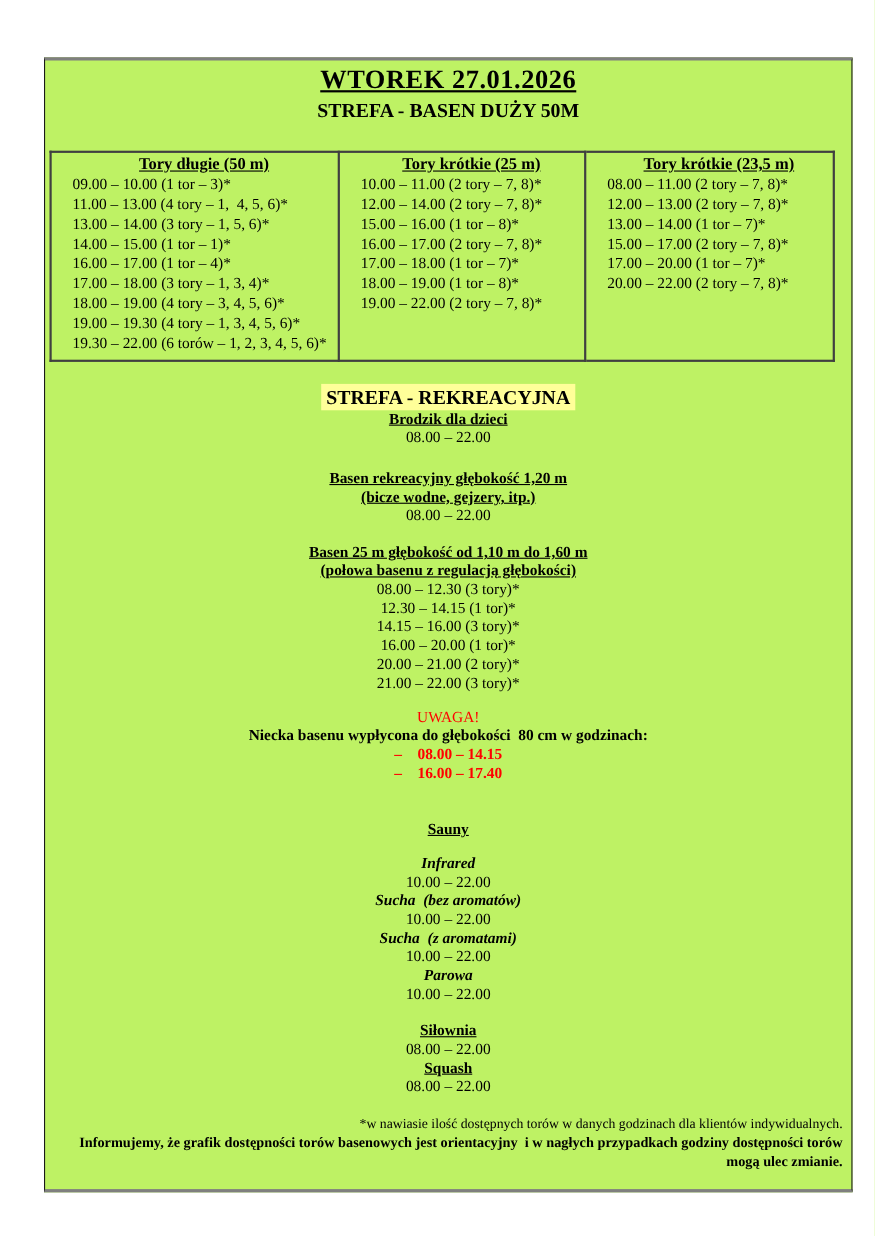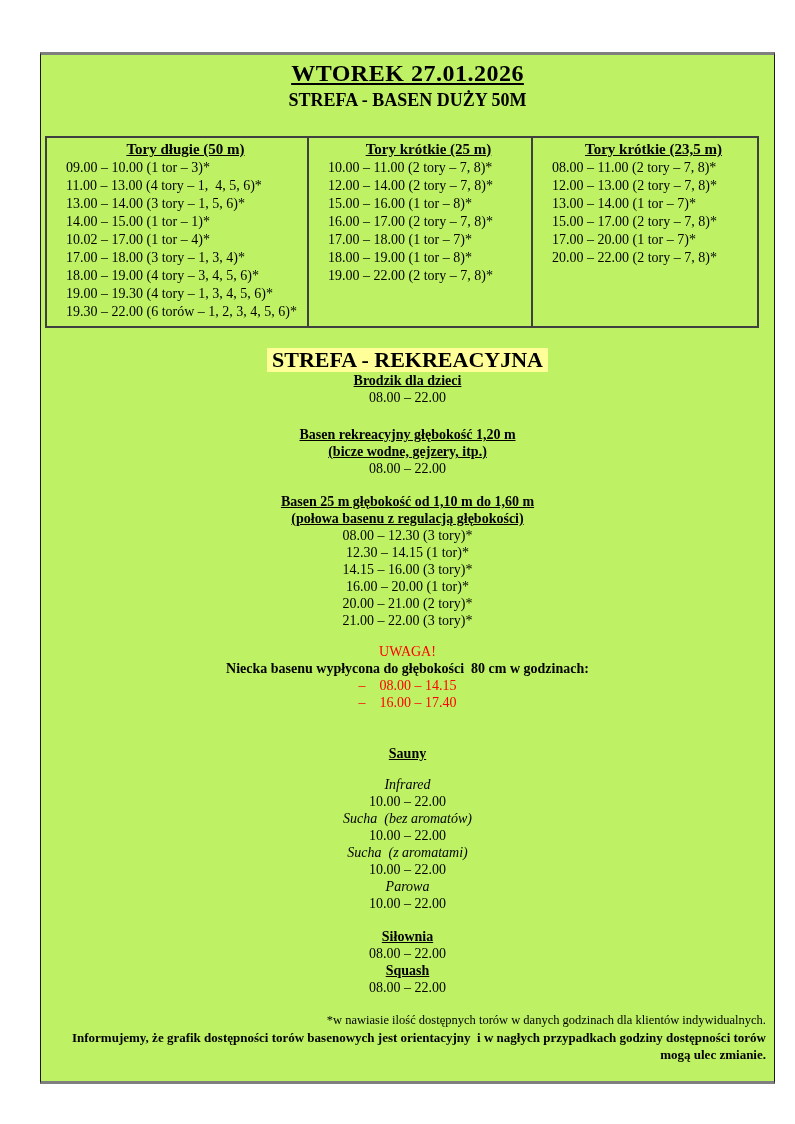--- a/index.html
+++ b/index.html
@@ -19,31 +19,31 @@
   }
   .subtitle-row { text-align:center; margin-top:2px; line-height:22px; }
   .subtitle { display:inline-block; font-size:18px; font-weight:bold; padding:0 5px; }
 
   table.lanes { border-collapse:collapse; table-layout:fixed; width:712px; margin:24px 0 0 4px; }
   table.lanes td { border:2px solid #404040; vertical-align:top; padding:1px 2px 5px 19px; }
   .col-head { text-align:center; font-weight:bold; text-decoration:underline; font-size:15px; line-height:20px; }
   .lane-row { font-size:14px; line-height:18px; white-space:pre-wrap; }
 
   .rec { text-align:center; margin-top:20px; font-size:14px; line-height:17px; }
-  .rec-title { display:inline-block; background:var(--hl); font-size:22px; font-weight:bold; line-height:24px; padding:0 5px; }
+  .rec-title { display:inline-block; background:var(--hl); font-size:18px; font-weight:bold; line-height:24px; padding:0 5px; }
   .sec-head { font-weight:bold; text-decoration:underline; white-space:pre-wrap; }
   .time-line { white-space:pre-wrap; }
   .mt-lg { margin-top:20px; }
   .mt-md { margin-top:16px; }
   .mt-sm { margin-top:14px; }
   .mt-xl { margin-top:34px; }
   .notice-title { color:var(--alert); font-weight:normal; }
   .notice-text { font-weight:bold; white-space:pre-wrap; }
-  .notice-time { color:var(--alert); font-weight:normal; white-space:pre; }
-  .sauna-name { font-weight:normal; font-style:italic; white-space:pre-wrap;text-align:center; }
+  .notice-time { color:var(--alert); font-weight:bold; white-space:pre; }
+  .sauna-name { font-weight:bold; font-style:italic; white-space:pre-wrap;text-align:center; }
 
   .footer { margin:16px 8px 0 4px; text-align:right; line-height:17px; }
   .footnote { font-size:12.5px; white-space:pre-wrap; }
   .disclaimer { font-size:13px; font-weight:bold; white-space:pre-wrap; }
 </style>
 </head>
 <body>
 
 <div class="frame">
 
@@ -59,21 +59,21 @@
         <col style="width:226px">
       </colgroup>
     <tbody>
         <tr>
       <td>
         <div class="col-head">Tory długie (50 m)</div>
         <div class="lane-row">09.00 – 10.00 (1 tor – 3)*</div>
         <div class="lane-row">11.00 – 13.00 (4 tory – 1,  4, 5, 6)*</div>
         <div class="lane-row">13.00 – 14.00 (3 tory – 1, 5, 6)*</div>
         <div class="lane-row">14.00 – 15.00 (1 tor – 1)*</div>
-        <div class="lane-row">10.02 – 17.00 (1 tor – 4)*</div>
+        <div class="lane-row">16.00 – 17.00 (1 tor – 4)*</div>
         <div class="lane-row">17.00 – 18.00 (3 tory – 1, 3, 4)*</div>
         <div class="lane-row">18.00 – 19.00 (4 tory – 3, 4, 5, 6)*</div>
         <div class="lane-row">19.00 – 19.30 (4 tory – 1, 3, 4, 5, 6)*</div>
         <div class="lane-row">19.30 – 22.00 (6 torów – 1, 2, 3, 4, 5, 6)*</div>
       </td>
       <td>
         <div class="col-head">Tory krótkie (25 m)</div>
         <div class="lane-row">10.00 – 11.00 (2 tory – 7, 8)*</div>
         <div class="lane-row">12.00 – 14.00 (2 tory – 7, 8)*</div>
         <div class="lane-row">15.00 – 16.00 (1 tor – 8)*</div>

